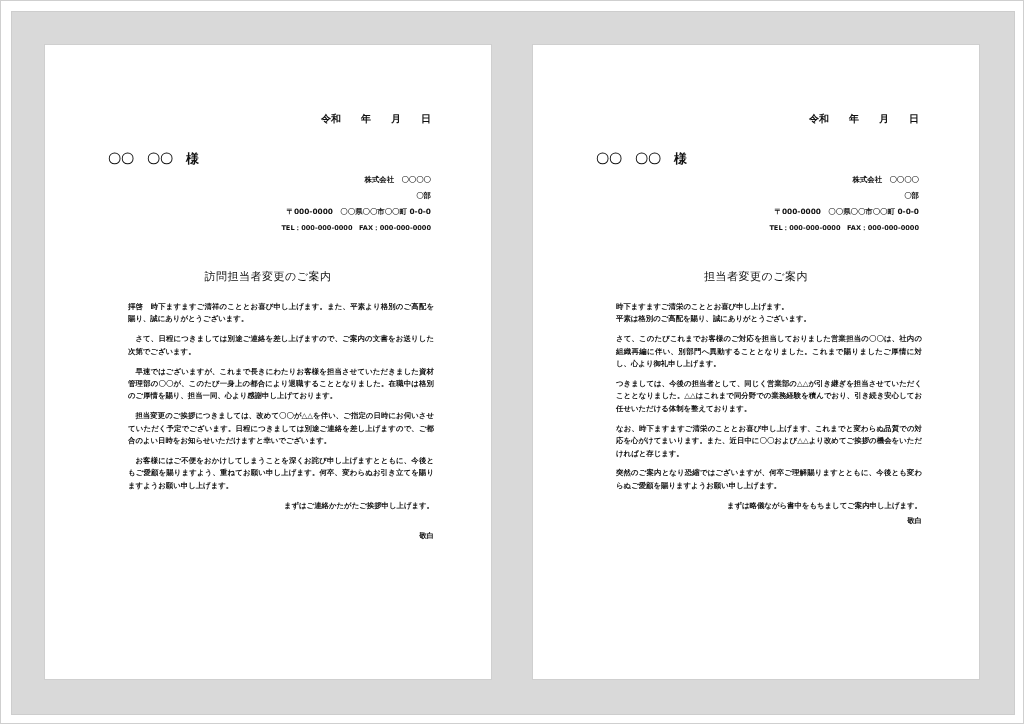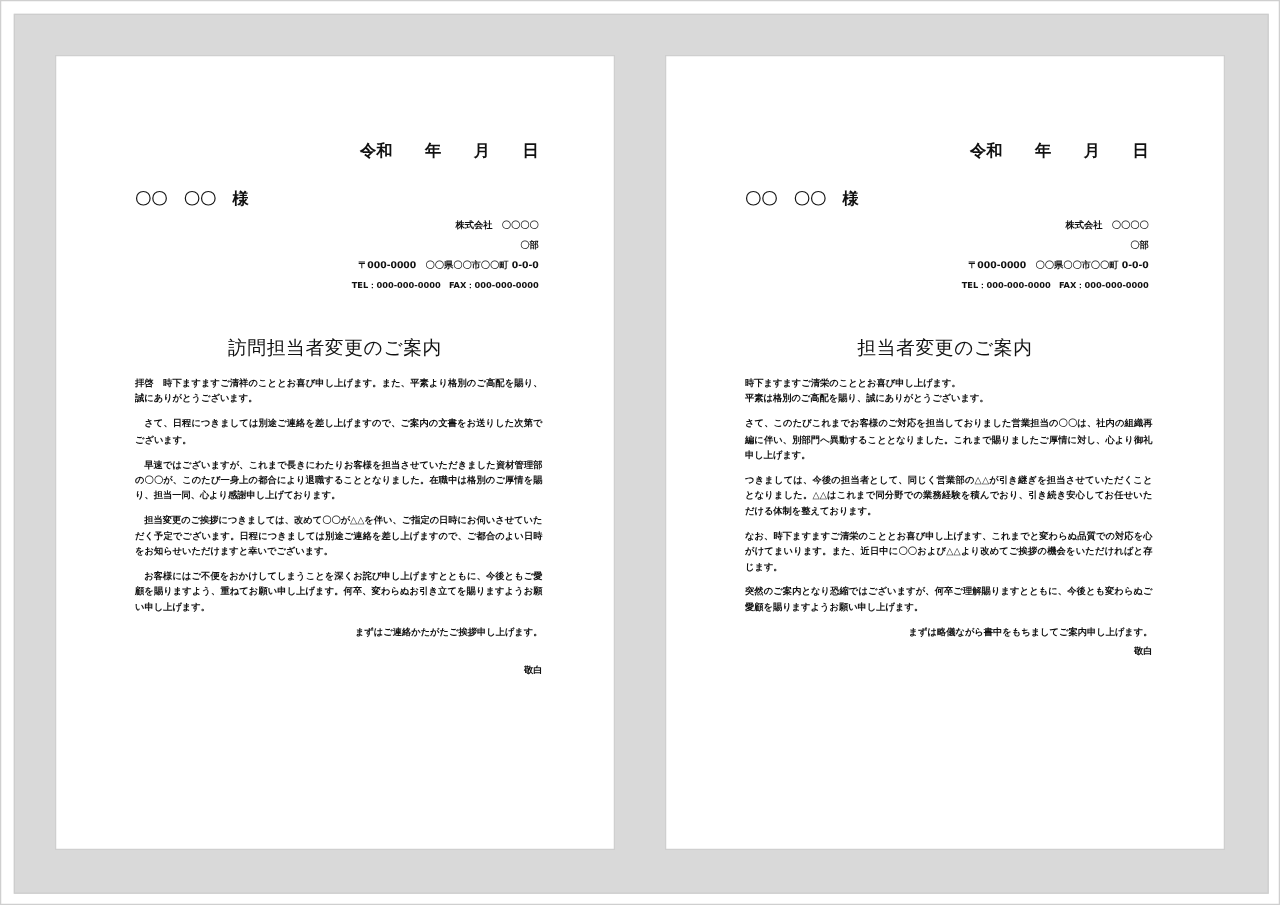--- a/index.html
+++ b/index.html
@@ -3,28 +3,28 @@
 <meta charset="utf-8">
 <style>
   * { box-sizing: border-box; margin: 0; padding: 0; }
   html, body { width: 1024px; height: 724px; background: #ffffff; overflow: hidden; }
   body { position: relative; font-family: "DejaVu Sans", "Liberation Sans", sans-serif; color: #111; }
   .frame { position: absolute; left: 0; top: 0; width: 1024px; height: 724px; border: 1px solid #cfcfcf; background: #fff; }
   .canvas { position: absolute; left: 10px; top: 10px; width: 1004px; height: 704px; background: #d9d9d9; border: 1px solid #cdcdcd; }
   .page { position: absolute; top: 44px; width: 448px; height: 636px; background: #ffffff; border: 1px solid #cfcfcf; }
   .page.left { left: 44px; }
   .page.right { left: 532px; }
-  .date { position: absolute; top: 67px; right: 60px; font-size: 13px; font-weight: bold; word-spacing: 10px; white-space: pre; }
+  .date { position: absolute; top: 67px; right: 60px; font-size: 10px; font-weight: bold; word-spacing: 10px; white-space: pre; }
   .recipient { position: absolute; top: 105px; left: 63px; font-size: 13px; font-weight: bold; white-space: pre; }
   .sender { position: absolute; top: 127px; right: 60px; text-align: right; font-size: 7.4px; font-weight: bold; line-height: 16px; }
   .sender div { white-space: pre; }
   .sender .tel { font-size: 6.6px; }
-  .title { position: absolute; top: 224px; left: 0; width: 100%; text-align: center; font-size: 15px; font-weight: normal; font-family: "DejaVu Serif", "Liberation Serif", serif; letter-spacing: 0.5px; }
+  .title { position: absolute; top: 224px; left: 0; width: 100%; text-align: center; font-size: 11px; font-weight: normal; font-family: "DejaVu Serif", "Liberation Serif", serif; letter-spacing: 0.5px; }
   .body { position: absolute; top: 256px; left: 63px; width: 326px; font-size: 7.4px; font-weight: bold; line-height: 12.4px; }
-  .body p { margin-bottom: 7.5px; text-align: justify; }
+  .body p { margin-bottom: 7.5px; text-align: justify; margin-left: 20px; }
   .body p.indent { text-indent: 1em; }
   .closing { text-align: right; margin-top: 0; }
   .keigu { text-align: right; }
   .left .closing { margin-top: 0px; }
   .left .keigu { margin-top: 18px; }
   .right .body { top: 256px; }
   .right .keigu { margin-top: 3px; }
 </style>
 </head>
 <body>

